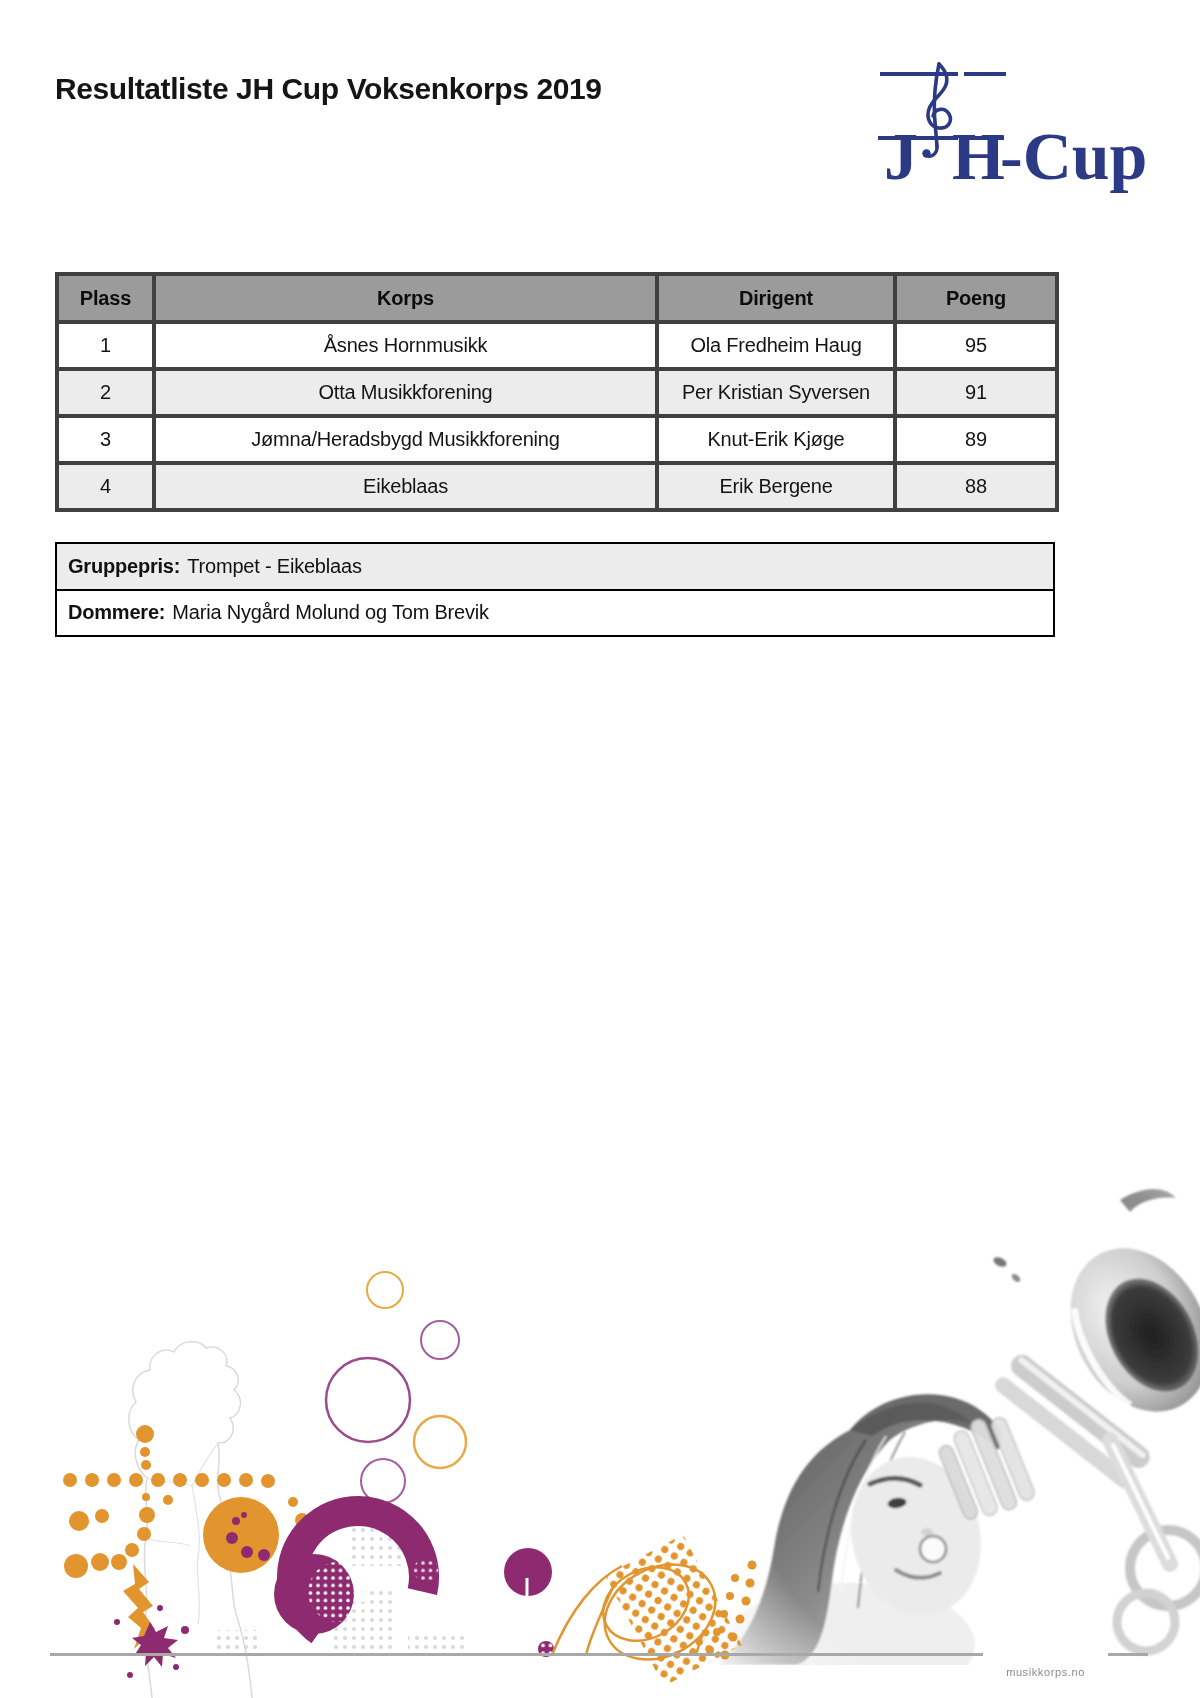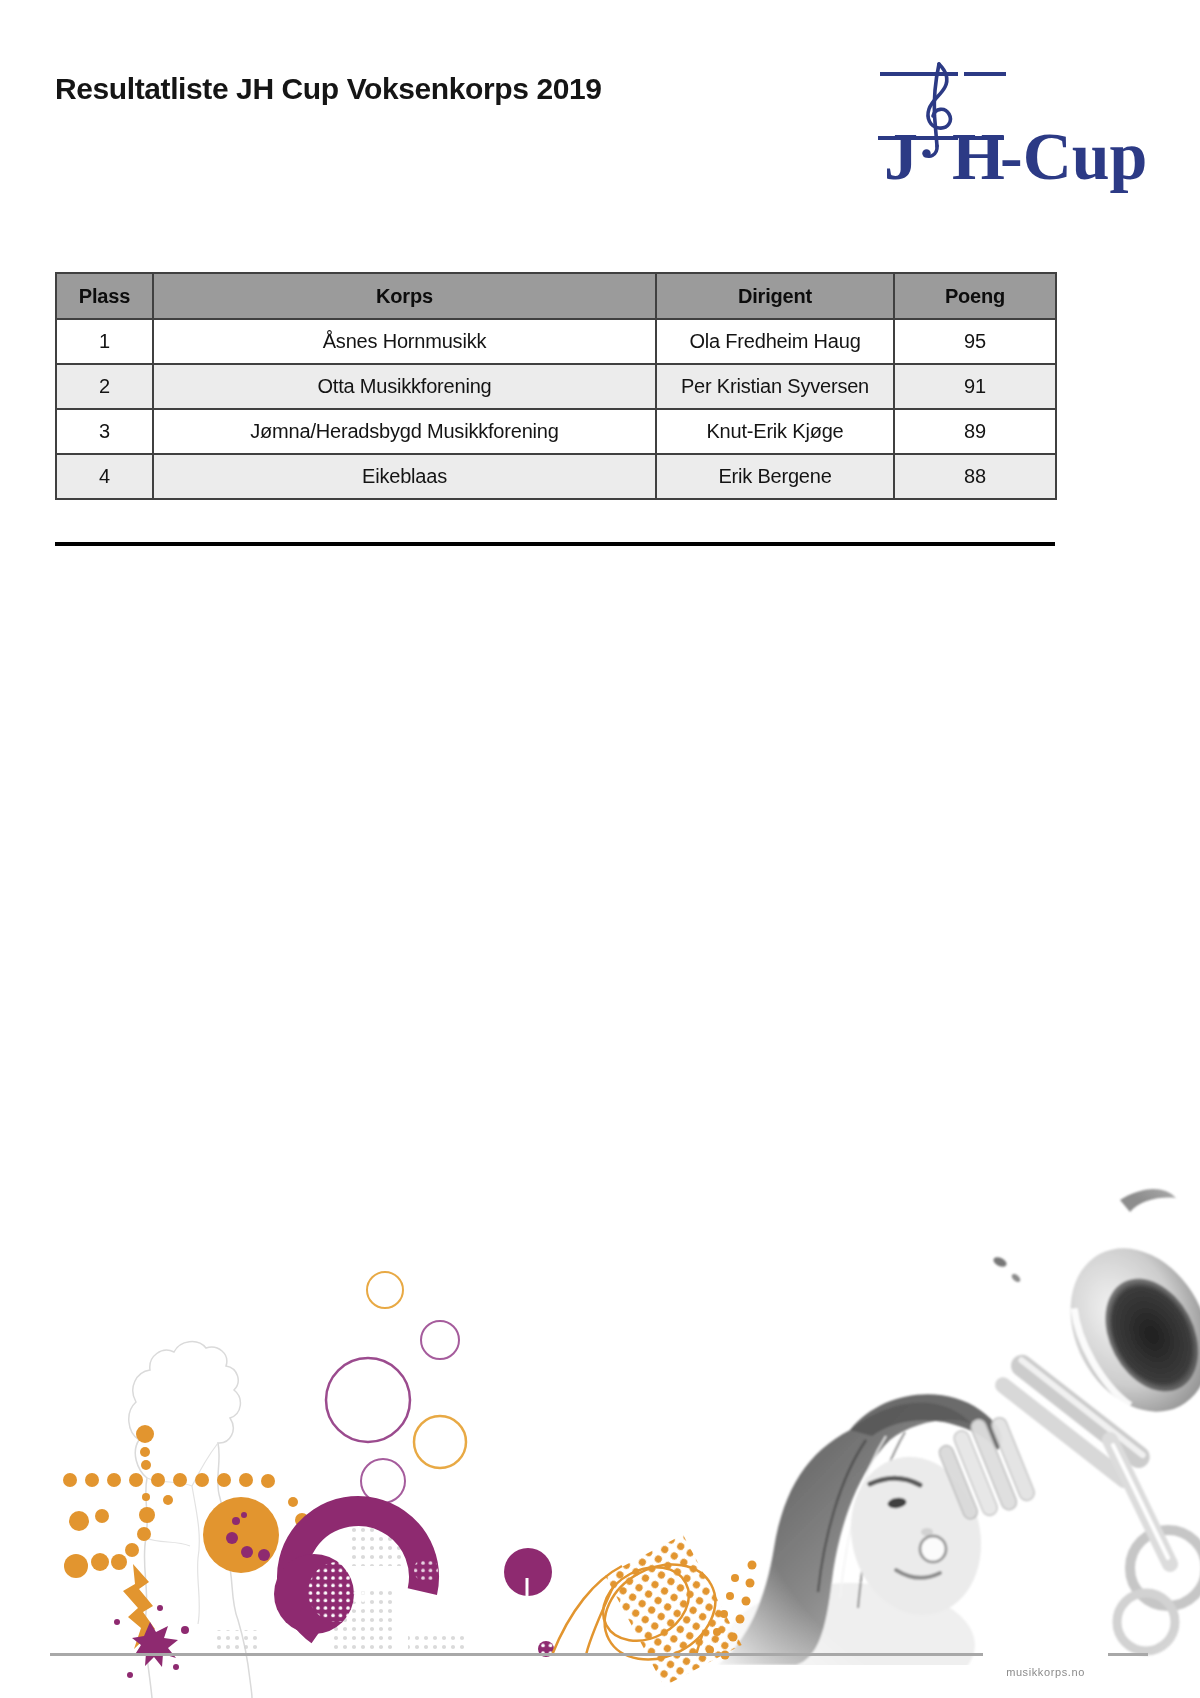--- a/index.html
+++ b/index.html
@@ -20,21 +20,21 @@
   .logo .lg-line{position:absolute;height:4px;background:#2c3a85;}
   .lg-line.t1{left:2px;top:14px;width:78px;}
   .lg-line.t2{left:86px;top:14px;width:42px;}
   .lg-line.b1{left:0px;top:78px;width:80px;}
   .lg-line.b2{left:84px;top:78px;width:42px;}
   .logo svg.clef{position:absolute;left:38px;top:2px;}
 
   
   table.results{position:absolute;left:55px;top:272px;width:1000px;border-collapse:collapse;
                 table-layout:fixed;font-size:20px;letter-spacing:-0.2px;}
-  table.results th,table.results td{border:2px solid #404040;text-align:center;padding:0;}
+  table.results th,table.results td{border:4px solid #404040;text-align:center;padding:0;}
   table.results th{background:#9b9b9b;height:44px;font-size:20px;font-weight:700;color:#0d0d0d;}
   table.results td{height:43px;background:#fff;font-weight:400;color:#141414;}
   table.results tr.alt td{background:#ececec;}
   col.c-plass{width:97px;} col.c-korps{width:503px;} col.c-dirigent{width:238px;} col.c-poeng{width:162px;}
 
   
   .awards{position:absolute;left:55px;top:542px;width:996px;border:2.5px solid #000;}
   .award-row{height:44.5px;display:flex;align-items:center;padding-left:11px;
              font-size:20px;letter-spacing:-0.2px;background:#fff;}
   .award-row + .award-row{border-top:2px solid #000;}
@@ -122,20 +122,28 @@
       <tr class="alt">
         <td>4</td>
         <td>Eikeblaas</td>
         <td>Erik Bergene</td>
         <td>88</td>
       </tr>
     </tbody>
   </table>
 
   <div class="awards">
+    <div class="award-row alt">
+      <span class="award-label">Gruppepris:</span>
+      <span class="award-text">Trompet - Eikeblaas</span>
+    </div>
+    <div class="award-row">
+      <span class="award-label">Dommere:</span>
+      <span class="award-text">Maria Nygård Molund og Tom Brevik</span>
+    </div>
   </div>
 
   <div class="photo-wrap">
     <svg width="500" height="525" viewBox="0 0 500 525">
       <defs>
         <radialGradient id="gBell" cx="40%" cy="35%" r="80%">
           <stop offset="0" stop-color="#f4f4f4"></stop>
             <stop offset="0.55" stop-color="#cdcdcd"></stop>
           <stop offset="1" stop-color="#787878"></stop>
         </radialGradient>

